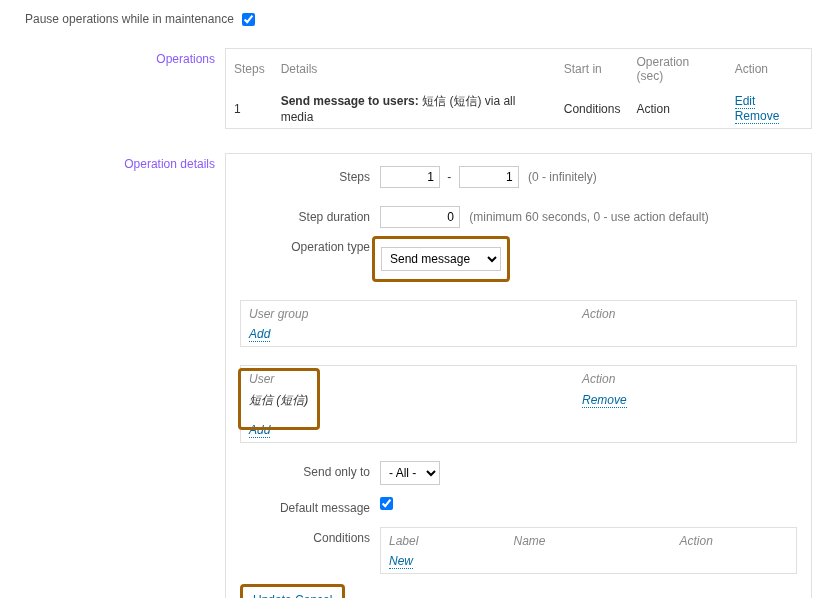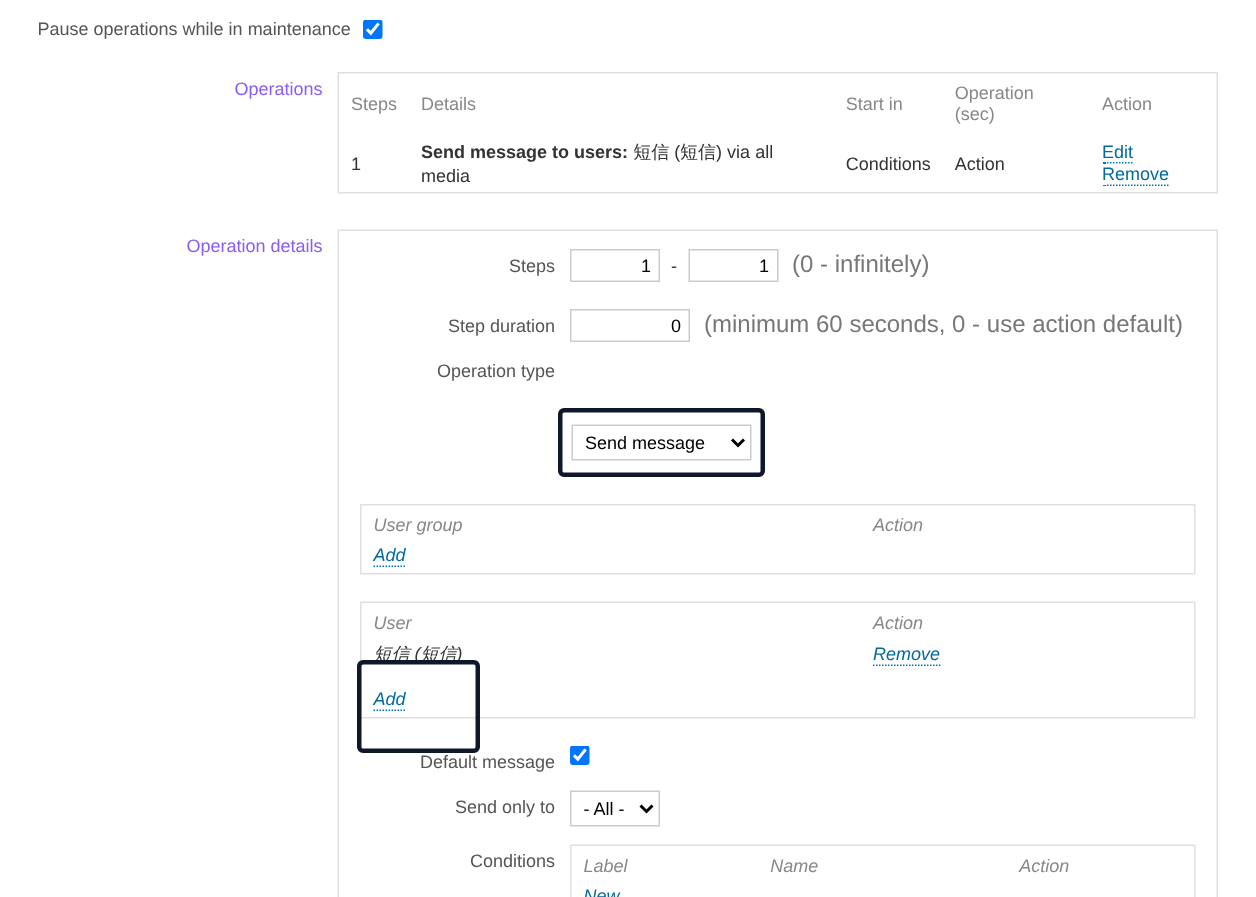--- a/index.html
+++ b/index.html
@@ -94,33 +94,32 @@
     height: 24px;
     padding: 0 4px;
     font-size: 12px;
     background: #fff;
   }
   .op-type-select { width: 120px; }
   .sendonly-select { width: 60px; }
   .hint {
     color: #777;
     margin-left: 6px;
-    font-size: 16px;
+    font-size: 12px;
   }
   .sub-box {
     border: 1px solid #e0e0e0;
     padding: 0;
     font-style: italic;
   }
   .red-box {
-    border: 3px solid #0f172a;
+    border: 3px solid #a16207;
     border-radius: 4px;
     padding: 2px 6px;
     display: inline-block;
-    margin-top: 36px;
   }
   .update-cancel-box {
     margin-top: 6px;
   }
   .dash { margin: 0 4px; }
   .checkbox-row {
     display: flex;
     align-items: center;
     margin-bottom: 22px;
   }
@@ -249,32 +248,32 @@
                   <td></td>
                 </tr>
               </tbody>
             </table>
             <div class="red-box" style="position:absolute;left:-3px;top:2px;width:82px;height:62px;padding:0;pointer-events:none"></div>
           </div>
         </div>
       </div>
 
       <div class="detail-row tight">
-        <div class="detail-label">Default message</div>
-        <div class="detail-content">
-          <input type="checkbox" checked="" style="">
-        </div>
-      </div>
-
-      <div class="detail-row tight">
         <div class="detail-label">Send only to</div>
         <div class="detail-content">
           <select class="sendonly-select">
             <option>- All -</option>
           </select>
+        </div>
+      </div>
+
+      <div class="detail-row tight">
+        <div class="detail-label">Default message</div>
+        <div class="detail-content">
+          <input type="checkbox" checked="" style="">
         </div>
       </div>
 
       <div class="detail-row" style="margin-bottom:10px">
         <div class="detail-label">Conditions</div>
         <div class="detail-content">
           <div class="sub-box">
             <table class="inner-table">
               <thead>
                   <tr>

